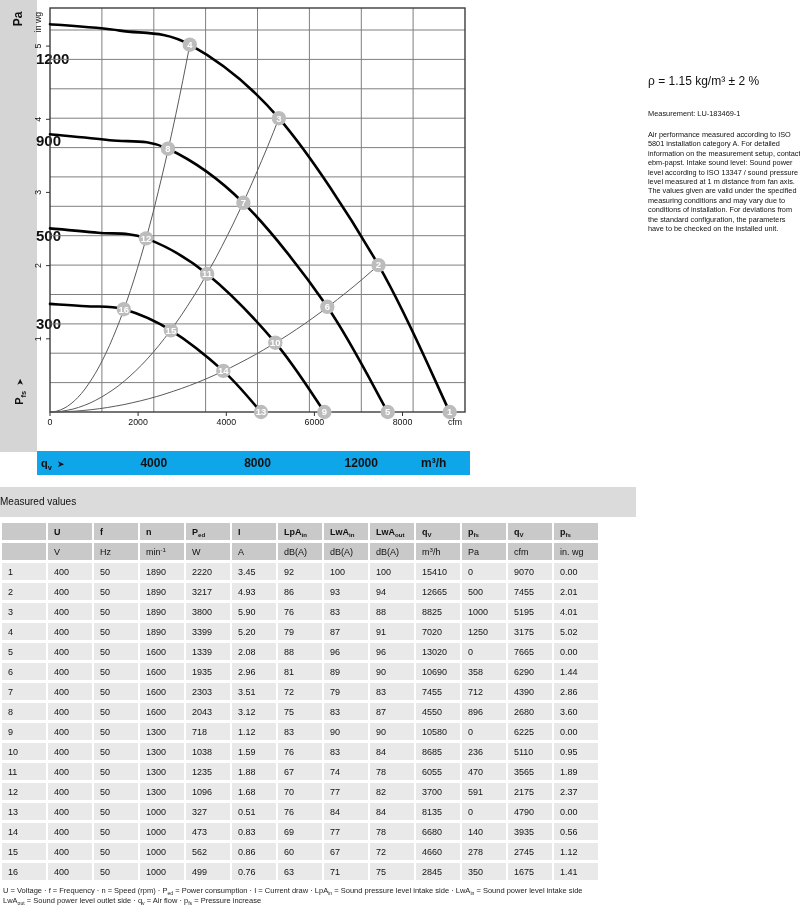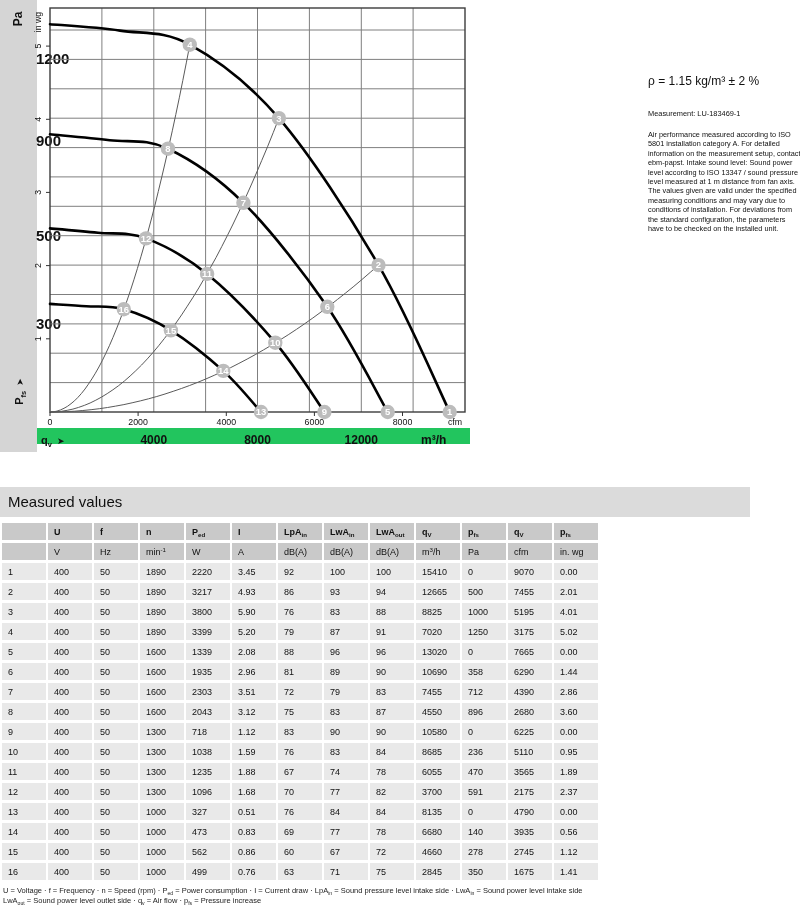--- a/index.html
+++ b/index.html
@@ -1,41 +1,41 @@
 <!DOCTYPE html>
 <html><head>
 <meta charset="utf-8">
 <style>
   html,body{margin:0;padding:0;background:#fff;}
   .page{position:relative;width:800px;height:914px;background:#fff;overflow:hidden;
         font-family:"Liberation Sans","DejaVu Sans",sans-serif;color:#111;}
   
   .chart-area{position:absolute;left:0;top:0;width:470px;height:456px;}
   .ybar{position:absolute;left:0;top:0;width:37px;height:452px;background:#d5d5d5;}
-  .xbar{position:absolute;left:37px;top:428px;width:433px;height:16px;background:#22c55e;}
+  .xbar{position:absolute;left:37px;top:451px;width:433px;height:24px;background:#0ea5e9;}
   #chart-svg{position:absolute;left:0;top:0;}
   #chart-svg text{font-family:"Liberation Sans","DejaVu Sans",sans-serif;}
   .rot{display:inline-block;transform:rotate(-90deg);white-space:nowrap;}
   .pa-unit{position:absolute;left:0;top:12px;width:37px;text-align:center;font-weight:bold;font-size:12px;}
   .pa-tick{position:absolute;left:0;width:37px;text-align:left;font-weight:bold;font-size:15px;line-height:14px;padding-left:36px;}
   .pfs-label{position:absolute;left:0;top:362px;width:37px;height:60px;display:flex;align-items:center;justify-content:center;font-weight:bold;font-size:11px;}
   .arr{font-size:9px;margin-left:5px;letter-spacing:-1px;}
   .qv-label{position:absolute;left:4px;top:0;line-height:24px;font-weight:bold;font-size:11px;}
   .m3h-tick{position:absolute;top:0;width:60px;line-height:24px;text-align:center;font-weight:bold;font-size:12px;}
   .m3h-unit{position:absolute;left:384px;top:0;width:50px;line-height:24px;text-align:left;font-weight:bold;font-size:12px;}
   sub{font-size:68%;vertical-align:baseline;position:relative;top:0.35em;}
   sup{font-size:68%;vertical-align:baseline;position:relative;top:-0.45em;}
   
   .side{position:absolute;left:648px;top:74px;width:154px;}
   .density{font-size:12px;margin:0 0 21px 0;}
   .meas{font-size:7.4px;margin:0 0 12px 0;}
   .note{font-size:7.3px;line-height:9.4px;margin:0;}
   
-  .section-bar{position:absolute;left:0;top:487px;width:750px;height:30px;background:#dbdbdb;
-               font-size:15px;line-height:30px;padding-left:8px;box-sizing:border-box;color:#101010;}
+  .section-bar{position:absolute;left:0;top:487px;width:636px;height:30px;background:#dbdbdb;
+               font-size:10px;line-height:30px;box-sizing:border-box;color:#101010;}
   table.mv-table{position:absolute;left:0;top:520px;width:600px;table-layout:fixed;
                  border-collapse:separate;border-spacing:2px 3px;}
   .mv-table th,.mv-table td{height:17px;font-size:9px;padding:0 0 0 6px;text-align:left;
                  vertical-align:middle;overflow:hidden;white-space:nowrap;}
   .mv-table thead th{background:#c9c9c9;font-weight:bold;}
   .mv-table thead tr.units th{font-weight:normal;}
   .mv-table tbody td{background:#e9e9e9;font-weight:normal;}
   .footnotes{position:absolute;left:3px;top:886px;width:794px;font-size:7.5px;line-height:10px;color:#1c1c1c;}
 </style>
 </head>

